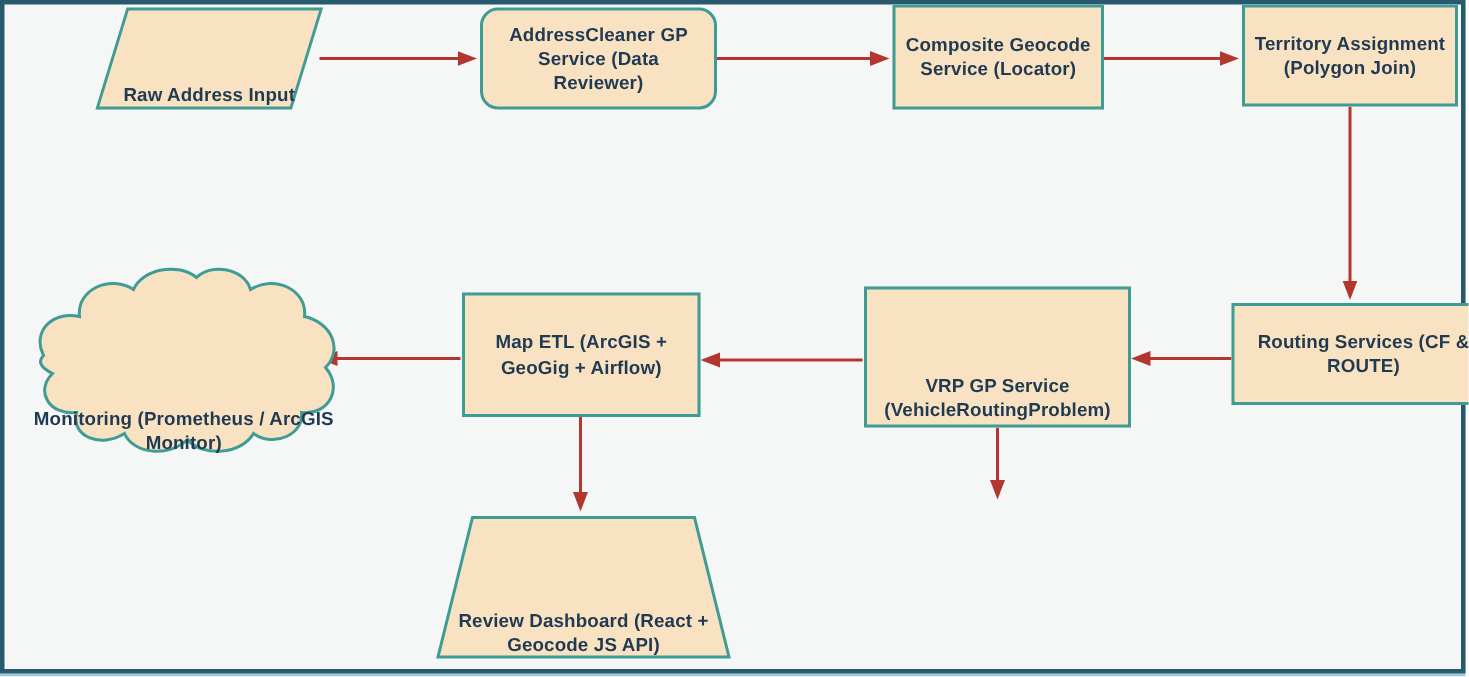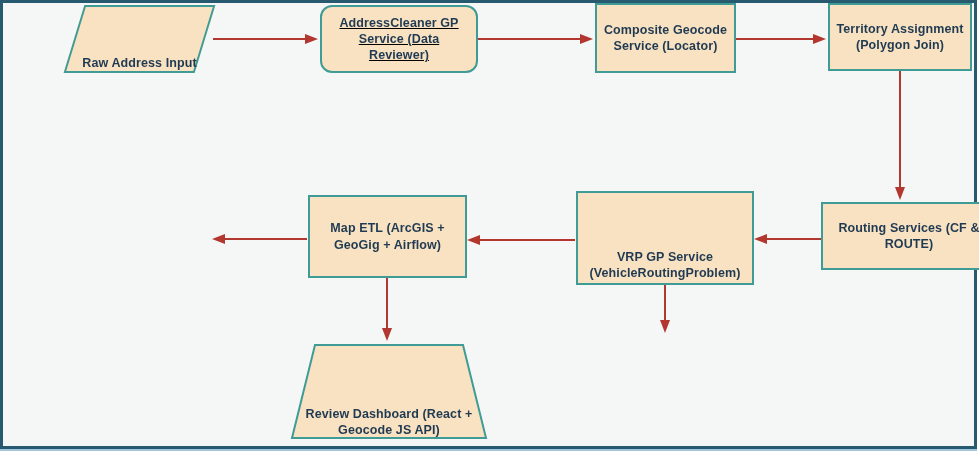--- a/index.html
+++ b/index.html
@@ -16,21 +16,21 @@
   }
   .edges { position: absolute; left: 0; top: 0; width: 971px; height: 443px; pointer-events: none; }
 
   .node { position: absolute; }
   .box {
     background: #F9E2C1;
     border: 2px solid #3F9B95;
     box-sizing: border-box;
     display: flex; align-items: center; justify-content: center;
   }
-  .rounded { border-radius: 12px; text-decoration: underline; }
+  .rounded { border-radius: 12px; }
   .node-label {
     color: #1F3A52;
     font-weight: 700;
     font-size: 12.5px;
     line-height: 1.3;
     text-align: center;
     padding: 2px 6px;
     letter-spacing: 0.1px;
   }
   .overlay-label {
@@ -95,20 +95,41 @@
   </div>
 
   <div class="node box" style="left:573px; top:188px; width:178px; height:94px;align-items:flex-end;">
     <div class="node-label">VRP GP Service (VehicleRoutingProblem)</div>
   </div>
 
   <div class="node box" style="left:305px; top:192px; width:159px; height:83px;">
     <div class="node-label">Map ETL (ArcGIS + GeoGig + Airflow)</div>
   </div>
 
+  <div class="node" style="left:12px; top:172px; width:215px; height:130px;">
+    <svg class="shape-svg" width="215" height="130" viewBox="0 0 215 130">
+      <path d="M 14,62
+               C 6,46 20,32 38,36
+               C 36,18 58,8 74,18
+               C 80,4 104,0 116,10
+               C 126,0 148,4 152,18
+               C 168,8 190,18 188,36
+               C 206,40 214,58 202,70
+               C 214,84 204,102 186,100
+               C 188,114 168,124 154,114
+               C 146,128 120,130 110,118
+               C 98,130 74,128 68,114
+               C 52,124 32,116 36,100
+               C 18,102 8,86 20,74
+               C 12,70 10,66 14,62 Z" fill="#F9E2C1" stroke="#3F9B95" stroke-width="2"></path>
+    </svg>
+    <div class="overlay-label">
+        <div class="node-label">Monitoring (Prometheus / ArcGIS Monitor)</div>
+      </div>
+  </div>
 
   <div class="node" style="left:287px; top:340px; width:198px; height:97px;">
     <svg class="shape-svg" width="198" height="97" viewBox="0 0 198 97">
       <polygon points="25,2 173,2 196,95 2,95" fill="#F9E2C1" stroke="#3F9B95" stroke-width="2"></polygon>
     </svg>
     <div class="overlay-label">
         <div class="node-label">Review Dashboard (React + Geocode JS API)</div>
       </div>
   </div>
 

